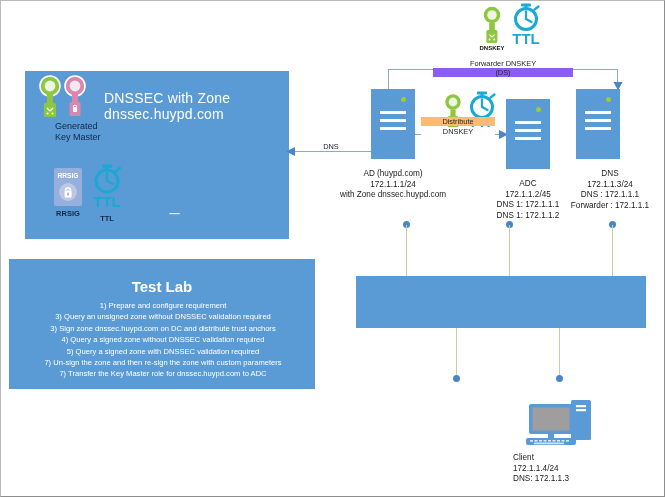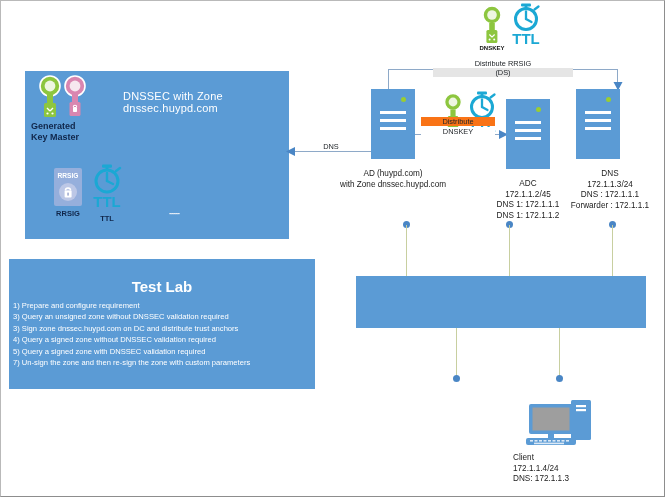--- a/index.html
+++ b/index.html
@@ -7,30 +7,30 @@
   #frame{position:relative;width:665px;height:497px;box-sizing:border-box;
          border:1px solid #b9b9b9;border-right-color:#8d8d8d;border-bottom-color:#8d8d8d;
          background:#fff;overflow:hidden;}
   .abs{position:absolute;}
   
   .panel{background:#5B9BD5;}
   #dnssec-panel{left:24px;top:70px;width:264px;height:168px;}
   #testlab-panel{left:8px;top:258px;width:306px;height:130px;}
   #network-bar{left:355px;top:275px;width:290px;height:52px;background:#5B9BD5;}
   
-  #dnssec-title{left:122px;top:89px;width:190px;color:#fff;font-size:11px;letter-spacing:.2px;}
-  #genkey-label{left:30px;top:120px;width:90px;color:#10264a;font-size:9px;font-weight:bold;line-height:11px;}
+  #dnssec-title{left:103px;top:89px;width:190px;color:#fff;font-size:14px;letter-spacing:.2px;}
+  #genkey-label{left:54px;top:120px;width:90px;color:#10264a;font-size:9px;font-weight:normal;line-height:11px;}
   #rrsig-label{left:44px;top:208px;width:46px;text-align:center;color:#10264a;font-size:7.5px;font-weight:bold;}
   #ttl-label{left:86px;top:213px;width:40px;text-align:center;color:#10264a;font-size:7.5px;font-weight:bold;}
   #records-row{left:124px;top:171px;color:#fff;font-size:9px;white-space:nowrap;letter-spacing:.3px;}
   #records-dashes{left:168px;top:207px;color:#e8eef7;font-size:9px;letter-spacing:-1px;font-weight:bold;}
   
   #testlab-title{left:8px;top:277px;width:306px;text-align:center;color:#fff;font-size:15px;font-weight:bold;}
   #testlab-list{left:12px;top:299px;width:300px;color:#fff;font-size:7.6px;line-height:11.4px;}
-  #testlab-list div{white-space:nowrap;}
+  #testlab-list div{white-space:nowrap;text-align:center;}
   
   .server{width:44px;height:70px;background:#5B9BD5;}
   .server .led{position:absolute;right:9px;top:8px;width:5px;height:5px;border-radius:50%;background:#9ACD32;}
   .server .bars{position:absolute;left:9px;right:9px;top:22px;}
   .server .bars i{display:block;height:3px;background:#fff;margin-bottom:5px;}
   #srv-ad{left:370px;top:88px;}
   #srv-adc{left:505px;top:98px;}
   #srv-dns{left:575px;top:88px;}
   .srvcap{text-align:center;color:#1b1b1b;font-size:8.2px;line-height:10.6px;white-space:nowrap;}
   #cap-ad{left:322px;top:168px;width:140px;}
@@ -105,36 +105,37 @@
 
   <div class="abs panel" id="testlab-panel"></div>
   <div class="abs" id="testlab-title">Test Lab</div>
   <div class="abs" id="testlab-list">
     <div>1) Prepare and configure requirement</div>
     <div>3) Query an unsigned zone without DNSSEC validation required</div>
     <div>3) Sign zone dnssec.huypd.com on DC and distribute trust anchors</div>
     <div>4) Query a signed zone without DNSSEC validation required</div>
     <div>5) Query a signed zone with DNSSEC validation required</div>
     <div>7) Un-sign the zone and then re-sign the zone with custom parameters</div>
+    <div>7) Transfer the Key Master role for dnssec.huypd.com to ADC</div>
   </div>
 
   <div class="abs ln" style="left:292px;top:150px;width:78px;height:1px;"></div>
   <svg class="abs" style="left:285px;top:145px;" width="10" height="11" viewBox="0 0 10 11">
     <path d="M0 5.5 L9 1 L9 10 Z" fill="#4a86c5"></path>
   </svg>
   <div class="abs lbl" style="left:310px;top:141px;width:40px;">DNS</div>
 
   <div class="abs ln" style="left:387px;top:68px;width:1px;height:22px;"></div>
   <div class="abs ln" style="left:387px;top:68px;width:229px;height:1px;"></div>
   <div class="abs ln" style="left:616px;top:68px;width:1px;height:15px;"></div>
   <svg class="abs" style="left:612px;top:81px;" width="10" height="9" viewBox="0 0 10 9">
     <path d="M5 8.5 L0.5 0 L9.5 0 Z" fill="#4a86c5"></path>
   </svg>
-  <div class="abs lbl" style="left:432px;top:58px;width:140px;">Distribute RRSIG</div>
-  <div class="abs lbl" style="left:432px;top:67px;width:140px;background:#e5e5e5;">(DS)</div>
+  <div class="abs lbl" style="left:432px;top:58px;width:140px;">Forwarder DNSKEY</div>
+  <div class="abs lbl" style="left:432px;top:67px;width:140px;background:#8b5cf6;">(DS)</div>
 
   <svg class="abs keyicon" style="left:478px;top:4px;" width="26" height="42" viewBox="0 0 26 42">
     <circle cx="13" cy="10" r="9" fill="#8DC63F" stroke="#fff" stroke-width="1.5"></circle>
     <circle cx="13" cy="10" r="4.8" fill="#eef6e2"></circle>
     <rect x="10.2" y="18" width="5.6" height="10" fill="#8DC63F"></rect>
     <rect x="7.4" y="25" width="11" height="13" rx="1.5" fill="#8DC63F"></rect>
     <circle cx="10.6" cy="34.5" r="1" fill="#fff"></circle>
     <circle cx="15.2" cy="34.5" r="1" fill="#fff"></circle>
     <path d="M10.4 29.5 l2.6 2.6 M13 32.1 l2.6 -2.6" stroke="#fff" stroke-width="1.2" fill="none"></path>
   </svg>
@@ -166,33 +167,34 @@
     <path d="M19 16 L19 8.5" stroke="#1BA8D4" stroke-width="2.3" stroke-linecap="round"></path>
     <path d="M19 16 L24.5 19" stroke="#1BA8D4" stroke-width="2.3" stroke-linecap="round"></path>
     <path d="M27.5 6.5 l4 -3" stroke="#1BA8D4" stroke-width="2.3" stroke-linecap="round"></path>
     <text x="19" y="41" font-size="15" font-family="Liberation Sans, sans-serif" font-weight="bold" fill="#1BA8D4" text-anchor="middle">TTL</text>
   </svg>
 
   <div class="abs ln" style="left:414px;top:133px;width:88px;height:1px;"></div>
   <svg class="abs" style="left:497px;top:128px;" width="10" height="11" viewBox="0 0 10 11">
     <path d="M10 5.5 L1 1 L1 10 Z" fill="#4a86c5"></path>
   </svg>
-  <div class="abs lbl" style="left:420px;top:116px;width:74px;background:#f97316;text-align:center;">Distribute</div>
+  <div class="abs lbl" style="left:420px;top:116px;width:74px;background:#fdba74;text-align:center;">Distribute</div>
   <div class="abs lbl" style="left:420px;top:126px;width:74px;background:#fff;">DNSKEY</div>
 
   <div class="abs server" id="srv-ad">
     <span class="led"></span>
     <span class="bars">
         <i></i>
         <i></i>
         <i></i>
       </span>
   </div>
   <div class="abs srvcap" id="cap-ad">
     <div>AD (huypd.com)</div>
+    <div>172.1.1.1/24</div>
     <div>with Zone dnssec.huypd.com</div>
   </div>
 
   <div class="abs server" id="srv-adc">
     <span class="led"></span>
     <span class="bars">
         <i></i>
         <i></i>
         <i></i>
       </span>

